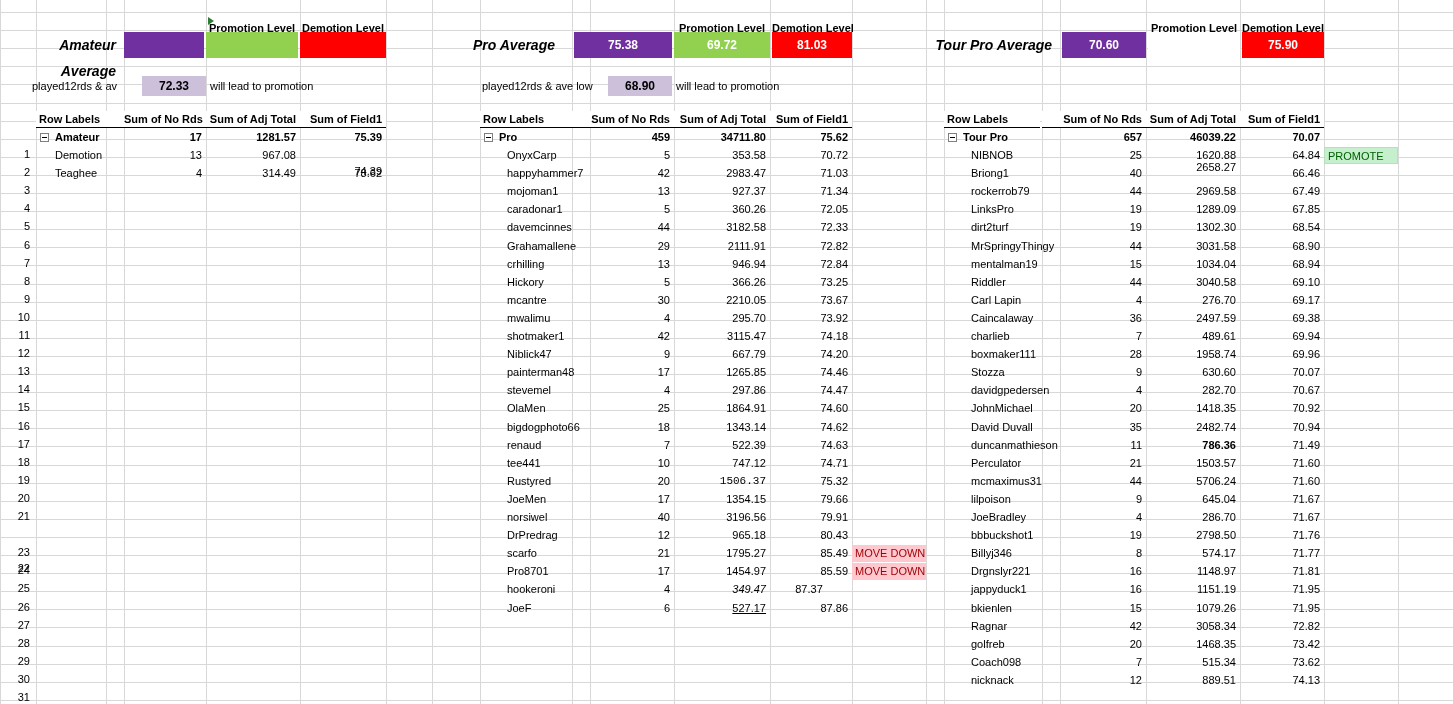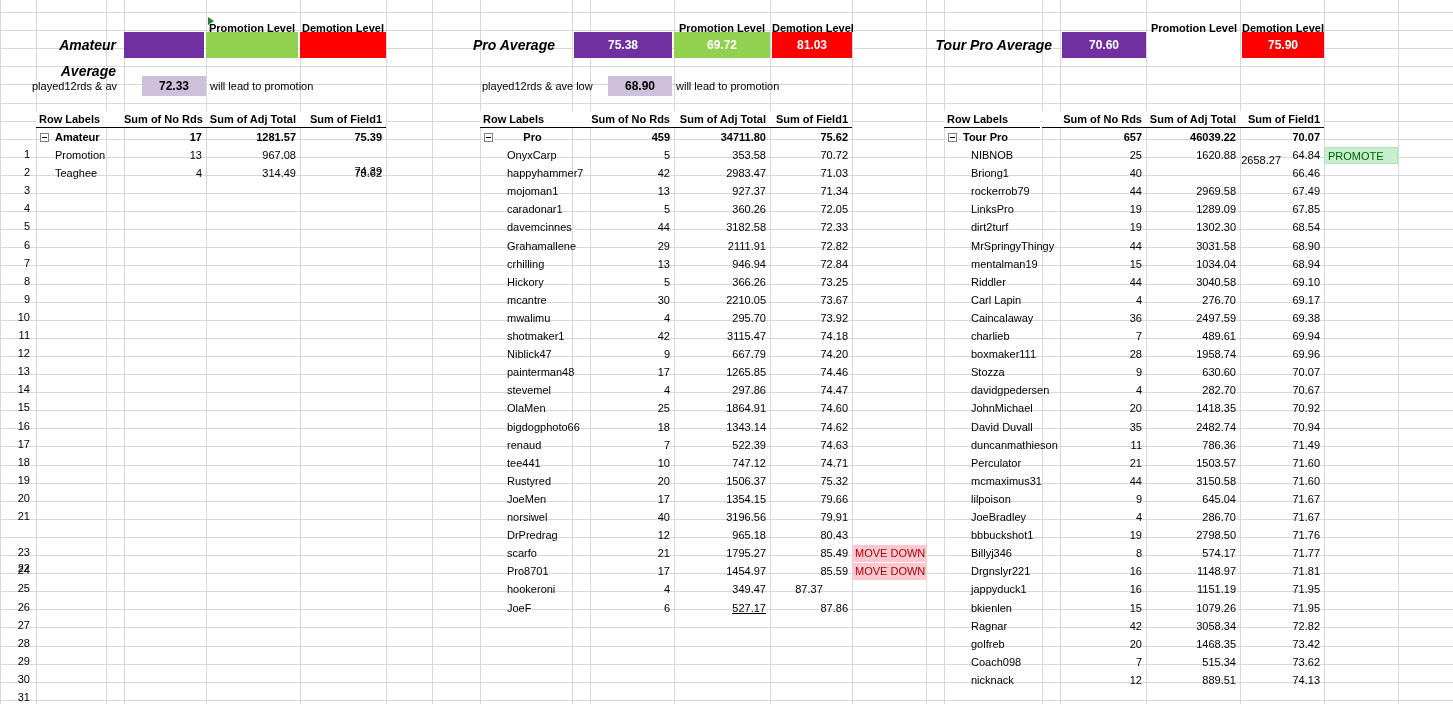--- a/index.html
+++ b/index.html
@@ -300,21 +300,21 @@
   <div class="cell hdrcell num" style="left:206px; top:111px; width:94px;">Sum of Adj Total</div>
   <div class="cell hdrcell num" style="left:300px; top:111px; width:86px;">Sum of Field1</div>
 
   <div class="expander" style="left:40px; top:133px;"></div>
   <div class="cell txt bold" style="left:52px; top:129px; width:60px;">Amateur</div>
   <div class="cell num bold" style="left:124px; top:129px; width:82px;">17</div>
   <div class="cell num bold" style="left:206px; top:129px; width:94px;">1281.57</div>
   <div class="cell num bold" style="left:300px; top:129px; width:86px;">75.39</div>
 
   <div id="amateur-rows">
-      <div class="cell txt" style="left: 52px; width: 72px; top: 147px;">Promotion</div>
+      <div class="cell txt" style="left: 52px; width: 72px; top: 147px;">Demotion</div>
       <div class="cell num" style="left: 124px; width: 82px; top: 147px;">13</div>
       <div class="cell num" style="left: 206px; width: 94px; top: 147px;">967.08</div>
       <div class="cell num" style="left: 300px; width: 86px; top: 147px; margin-top: 16px;">74.39</div>
       <div class="cell txt" style="left: 52px; width: 72px; top: 165.1px;">Teaghee</div>
       <div class="cell num" style="left: 124px; width: 82px; top: 165.1px;">4</div>
       <div class="cell num" style="left: 206px; width: 94px; top: 165.1px;">314.49</div>
       <div class="cell num" style="left: 300px; width: 86px; top: 165.1px;">78.62</div>
     </div>
 
   <div class="banner" style="left:463px; top:32px; width:100px;">Pro Average</div>
@@ -331,21 +331,21 @@
   <div class="cell hdrcell txt" style="left:480px; top:111px; width:92px;">Row Labels</div>
   <div class="filter-btn" style="left:572px; top:113px;">
     <span class="glyph">▼</span>
   </div>
   <div class="cell hdrcell" style="left:572px; top:111px; width:18px;"></div>
   <div class="cell hdrcell num" style="left:590px; top:111px; width:84px;">Sum of No Rds</div>
   <div class="cell hdrcell num" style="left:674px; top:111px; width:96px;">Sum of Adj Total</div>
   <div class="cell hdrcell num" style="left:770px; top:111px; width:82px;">Sum of Field1</div>
 
   <div class="expander" style="left:484px; top:133px;"></div>
-  <div class="cell txt bold" style="left:496px; top:129px; width:70px;text-align:center;">Pro</div>
+  <div class="cell txt bold" style="left:496px; top:129px; width:70px;">Pro</div>
   <div class="cell num bold" style="left:590px; top:129px; width:84px;">459</div>
   <div class="cell num bold" style="left:674px; top:129px; width:96px;">34711.80</div>
   <div class="cell num bold" style="left:770px; top:129px; width:82px;">75.62</div>
 
   <div id="pro-rows">
       <div class="cell txt" style="left: 504px; width: 86px; top: 147px;">OnyxCarp</div>
       <div class="cell num" style="left: 590px; width: 84px; top: 147px;">5</div>
       <div class="cell num" style="left: 674px; width: 96px; top: 147px;">353.58</div>
       <div class="cell num" style="left: 770px; width: 82px; top: 147px;">70.72</div>
       <div class="cell txt" style="left: 504px; width: 86px; top: 165.1px;">happyhammer7</div>
@@ -411,21 +411,21 @@
       <div class="cell txt" style="left: 504px; width: 86px; top: 436.6px;">renaud</div>
       <div class="cell num" style="left: 590px; width: 84px; top: 436.6px;">7</div>
       <div class="cell num" style="left: 674px; width: 96px; top: 436.6px;">522.39</div>
       <div class="cell num" style="left: 770px; width: 82px; top: 436.6px;">74.63</div>
       <div class="cell txt" style="left: 504px; width: 86px; top: 454.7px;">tee441</div>
       <div class="cell num" style="left: 590px; width: 84px; top: 454.7px;">10</div>
       <div class="cell num" style="left: 674px; width: 96px; top: 454.7px;">747.12</div>
       <div class="cell num" style="left: 770px; width: 82px; top: 454.7px;">74.71</div>
       <div class="cell txt" style="left: 504px; width: 86px; top: 472.8px;">Rustyred</div>
       <div class="cell num" style="left: 590px; width: 84px; top: 472.8px;">20</div>
-      <div class="cell num" style="left: 674px; width: 96px; top: 472.8px;">1506.37</div>
+      <div class="cell num" style="left: 674px; width: 96px; top: 472.8px; font-family: Liberation Mono, monospace;">1506.37</div>
       <div class="cell num" style="left: 770px; width: 82px; top: 472.8px;">75.32</div>
       <div class="cell txt" style="left: 504px; width: 86px; top: 490.9px;">JoeMen</div>
       <div class="cell num" style="left: 590px; width: 84px; top: 490.9px;">17</div>
       <div class="cell num" style="left: 674px; width: 96px; top: 490.9px;">1354.15</div>
       <div class="cell num" style="left: 770px; width: 82px; top: 490.9px;">79.66</div>
       <div class="cell txt" style="left: 504px; width: 86px; top: 509px;">norsiwel</div>
       <div class="cell num" style="left: 590px; width: 84px; top: 509px;">40</div>
       <div class="cell num" style="left: 674px; width: 96px; top: 509px;">3196.56</div>
       <div class="cell num" style="left: 770px; width: 82px; top: 509px;">79.91</div>
       <div class="cell txt" style="left: 504px; width: 86px; top: 527.1px;">DrPredrag</div>
@@ -437,21 +437,21 @@
       <div class="cell num" style="left: 674px; width: 96px; top: 545.2px;">1795.27</div>
       <div class="cell num" style="left: 770px; width: 82px; top: 545.2px;">85.49</div>
       <div class="movedown" style="left: 852px; width: 74px; top: 545.2px;">MOVE DOWN</div>
       <div class="cell txt" style="left: 504px; width: 86px; top: 563.3px;">Pro8701</div>
       <div class="cell num" style="left: 590px; width: 84px; top: 563.3px;">17</div>
       <div class="cell num" style="left: 674px; width: 96px; top: 563.3px;">1454.97</div>
       <div class="cell num" style="left: 770px; width: 82px; top: 563.3px;">85.59</div>
       <div class="movedown" style="left: 852px; width: 74px; top: 563.3px;">MOVE DOWN</div>
       <div class="cell txt" style="left: 504px; width: 86px; top: 581.4px;">hookeroni</div>
       <div class="cell num" style="left: 590px; width: 84px; top: 581.4px;">4</div>
-      <div class="cell num" style="left: 674px; width: 96px; top: 581.4px;">349.47</div>
+      <div class="cell num" style="left: 674px; width: 96px; top: 581.4px; font-style: italic;">349.47</div>
       <div class="cell num" style="left: 770px; width: 82px; top: 581.4px; text-align: center;">87.37</div>
       <div class="cell txt" style="left: 504px; width: 86px; top: 599.5px;">JoeF</div>
       <div class="cell num" style="left: 590px; width: 84px; top: 599.5px;">6</div>
       <div class="cell num" style="left: 674px; width: 96px; top: 599.5px; text-decoration: underline;">527.17</div>
       <div class="cell num" style="left: 770px; width: 82px; top: 599.5px;">87.86</div>
     </div>
 
   <div class="banner" style="left:930px; top:32px; width:130px;">Tour Pro Average</div>
   <div class="swatch purple" style="left:1062px; top:32px; width:84px;">70.60</div>
   <div class="swatch" style="left:1148px; top:32px; width:92px; background:#ffffff; color:#000;"></div>
@@ -475,21 +475,21 @@
   <div class="cell num bold" style="left:1240px; top:129px; width:84px;">70.07</div>
 
   <div id="tourpro-rows">
       <div class="cell txt" style="left: 968px; width: 92px; top: 147px;">NIBNOB</div>
       <div class="cell num" style="left: 1060px; width: 86px; top: 147px;">25</div>
       <div class="cell num" style="left: 1146px; width: 94px; top: 147px;">1620.88</div>
       <div class="cell num" style="left: 1240px; width: 84px; top: 147px;">64.84</div>
       <div class="promote" style="left: 1324px; width: 74px; top: 147px;">PROMOTE</div>
       <div class="cell txt" style="left: 968px; width: 92px; top: 165.1px;">Briong1</div>
       <div class="cell num" style="left: 1060px; width: 86px; top: 165.1px;">40</div>
-      <div class="cell num" style="left: 1146px; width: 94px; top: 152px; margin-left: 45px;">2658.27</div>
+      <div class="cell num" style="left: 1146px; width: 94px; top: 159px;">2658.27</div>
       <div class="cell num" style="left: 1240px; width: 84px; top: 165.1px;">66.46</div>
       <div class="cell txt" style="left: 968px; width: 92px; top: 183.2px;">rockerrob79</div>
       <div class="cell num" style="left: 1060px; width: 86px; top: 183.2px;">44</div>
       <div class="cell num" style="left: 1146px; width: 94px; top: 183.2px;">2969.58</div>
       <div class="cell num" style="left: 1240px; width: 84px; top: 183.2px;">67.49</div>
       <div class="cell txt" style="left: 968px; width: 92px; top: 201.3px;">LinksPro</div>
       <div class="cell num" style="left: 1060px; width: 86px; top: 201.3px;">19</div>
       <div class="cell num" style="left: 1146px; width: 94px; top: 201.3px;">1289.09</div>
       <div class="cell num" style="left: 1240px; width: 84px; top: 201.3px;">67.85</div>
       <div class="cell txt" style="left: 968px; width: 92px; top: 219.4px;">dirt2turf</div>
@@ -535,29 +535,29 @@
       <div class="cell txt" style="left: 968px; width: 92px; top: 400.4px;">JohnMichael</div>
       <div class="cell num" style="left: 1060px; width: 86px; top: 400.4px;">20</div>
       <div class="cell num" style="left: 1146px; width: 94px; top: 400.4px;">1418.35</div>
       <div class="cell num" style="left: 1240px; width: 84px; top: 400.4px;">70.92</div>
       <div class="cell txt" style="left: 968px; width: 92px; top: 418.5px;">David Duvall</div>
       <div class="cell num" style="left: 1060px; width: 86px; top: 418.5px;">35</div>
       <div class="cell num" style="left: 1146px; width: 94px; top: 418.5px;">2482.74</div>
       <div class="cell num" style="left: 1240px; width: 84px; top: 418.5px;">70.94</div>
       <div class="cell txt" style="left: 968px; width: 92px; top: 436.6px;">duncanmathieson</div>
       <div class="cell num" style="left: 1060px; width: 86px; top: 436.6px;">11</div>
-      <div class="cell num" style="left: 1146px; width: 94px; top: 436.6px;">786.36</div>
+      <div class="cell num" style="left: 1146px; width: 94px; top: 436.6px; font-weight: bold;">786.36</div>
       <div class="cell num" style="left: 1240px; width: 84px; top: 436.6px;">71.49</div>
       <div class="cell txt" style="left: 968px; width: 92px; top: 454.7px;">Perculator</div>
       <div class="cell num" style="left: 1060px; width: 86px; top: 454.7px;">21</div>
       <div class="cell num" style="left: 1146px; width: 94px; top: 454.7px;">1503.57</div>
       <div class="cell num" style="left: 1240px; width: 84px; top: 454.7px;">71.60</div>
       <div class="cell txt" style="left: 968px; width: 92px; top: 472.8px;">mcmaximus31</div>
       <div class="cell num" style="left: 1060px; width: 86px; top: 472.8px;">44</div>
-      <div class="cell num" style="left: 1146px; width: 94px; top: 472.8px;">3150.58</div>
+      <div class="cell num" style="left: 1146px; width: 94px; top: 472.8px;">5706.24</div>
       <div class="cell num" style="left: 1240px; width: 84px; top: 472.8px;">71.60</div>
       <div class="cell txt" style="left: 968px; width: 92px; top: 490.9px;">lilpoison</div>
       <div class="cell num" style="left: 1060px; width: 86px; top: 490.9px;">9</div>
       <div class="cell num" style="left: 1146px; width: 94px; top: 490.9px;">645.04</div>
       <div class="cell num" style="left: 1240px; width: 84px; top: 490.9px;">71.67</div>
       <div class="cell txt" style="left: 968px; width: 92px; top: 509px;">JoeBradley</div>
       <div class="cell num" style="left: 1060px; width: 86px; top: 509px;">4</div>
       <div class="cell num" style="left: 1146px; width: 94px; top: 509px;">286.70</div>
       <div class="cell num" style="left: 1240px; width: 84px; top: 509px;">71.67</div>
       <div class="cell txt" style="left: 968px; width: 92px; top: 527.1px;">bbbuckshot1</div>

